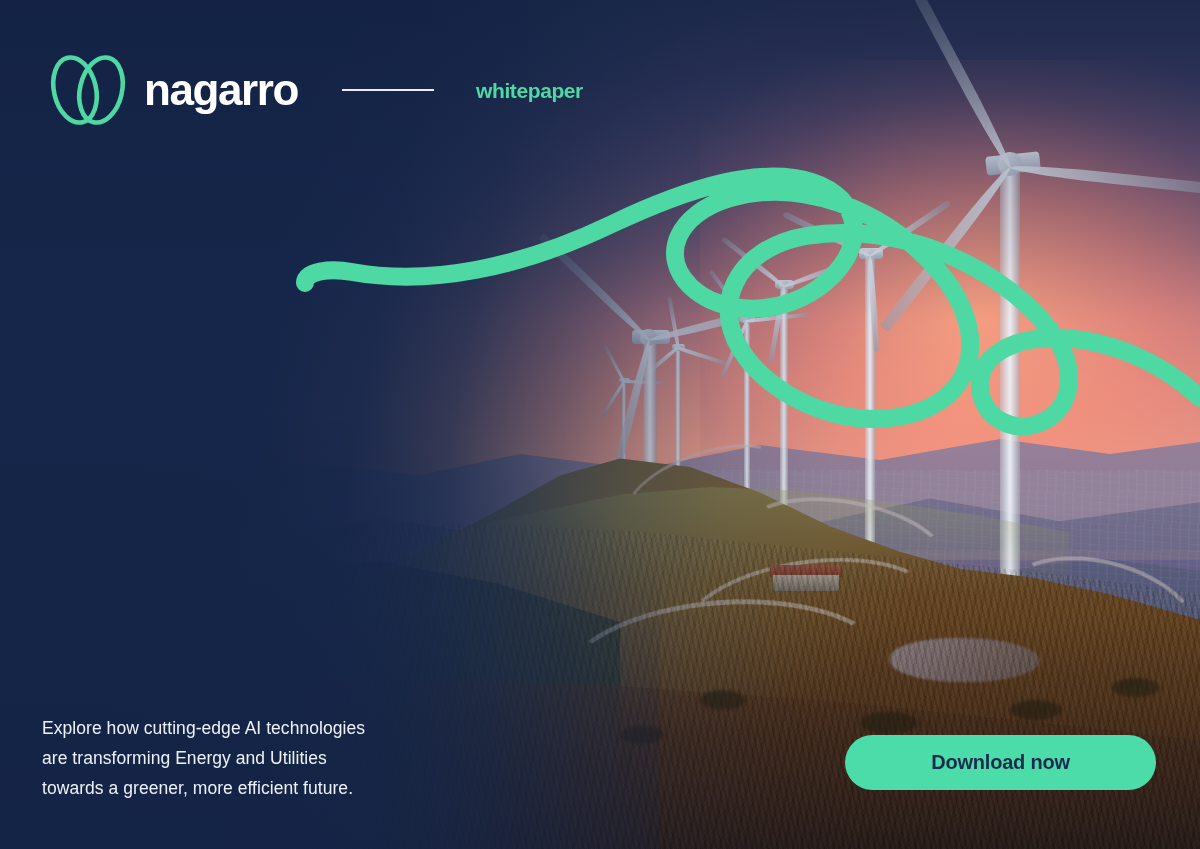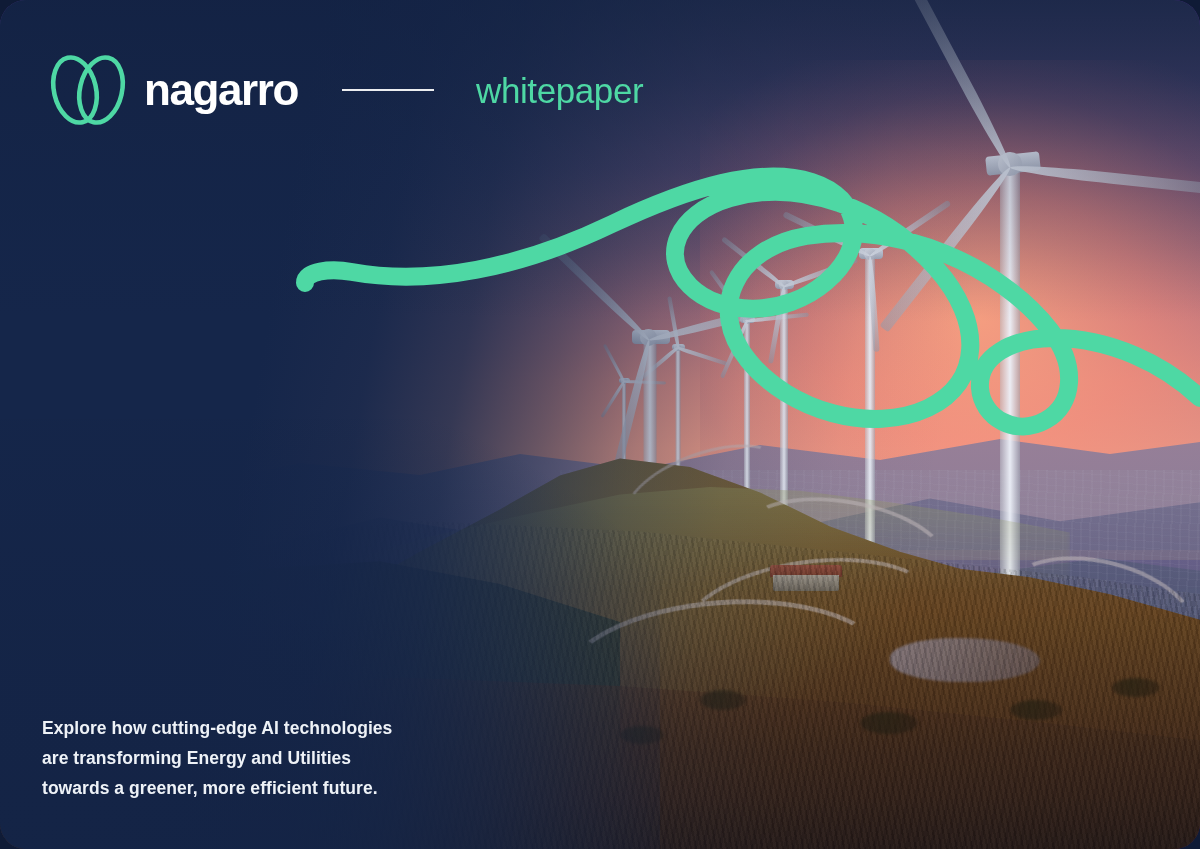--- a/index.html
+++ b/index.html
@@ -9,21 +9,20 @@
     background:#0f1b36;
     font-family:"Liberation Sans", sans-serif;
     overflow:hidden;
   }
 
   .banner {
     position:relative;
     width:1200px; height:849px;
     overflow:hidden;
     background:#4c1d95;
-    border-radius:26px;
   }
 
   
   .photo { position:absolute; inset:0; overflow:hidden; }
 
   
   .sky {
     position:absolute; left:0; top:0; width:1200px; height:560px;
     background:
       linear-gradient(to bottom,
@@ -242,40 +241,40 @@
   .brand-name {
     color:#ffffff; font-size:44px; font-weight:bold;
     letter-spacing:-1.4px; line-height:1;
     margin-left:10px;
   }
   .divider {
     width:92px; height:1.6px; background:#ffffff;
     margin:0 42px 0 44px; opacity:.92; flex:0 0 auto;
   }
   .kicker {
-    font-size:35px; font-weight:normal; letter-spacing:-0.4px;
+    font-size:21px; font-weight:bold; letter-spacing:-0.4px;
     line-height:1;
   }
 
   
   .headline {
     position:absolute; left:42px; top:420px;
     color:#ffffff; font-size:45px; font-weight:bold;
     line-height:1.30; letter-spacing:-1.1px;
     white-space:pre-line;
   }
   .subhead {
     position:absolute; left:42px; top:618px;
     font-size:21.5px; font-weight:bold;
     line-height:1.42; letter-spacing:-0.25px;
     white-space:pre-line;
   }
   .body-copy {
     position:absolute; left:42px; top:714px;
-    color:#eef2f7; font-size:17.5px; font-weight:bold;
+    color:#eef2f7; font-size:17.5px; font-weight:normal;
     line-height:1.70; letter-spacing:0.05px;
     white-space:pre-line;
   }
 
   
   .cta {
     position:absolute; left:845px; top:735px;
     width:311px; height:55px;
     border-radius:28px;
     border:none; cursor:pointer;
@@ -425,14 +424,15 @@
 
     <div class="kicker" style="color:#4ED8A4;">whitepaper</div>
   </div>
 
 
 
   <p class="body-copy">Explore how cutting-edge AI technologies
 are transforming Energy and Utilities
 towards a greener, more efficient future.</p>
 
+  <button class="cta" style="background:#4BDCA9; color:#1B2B4D;">Download now</button>
 
 </div>
 
 </body></html>

